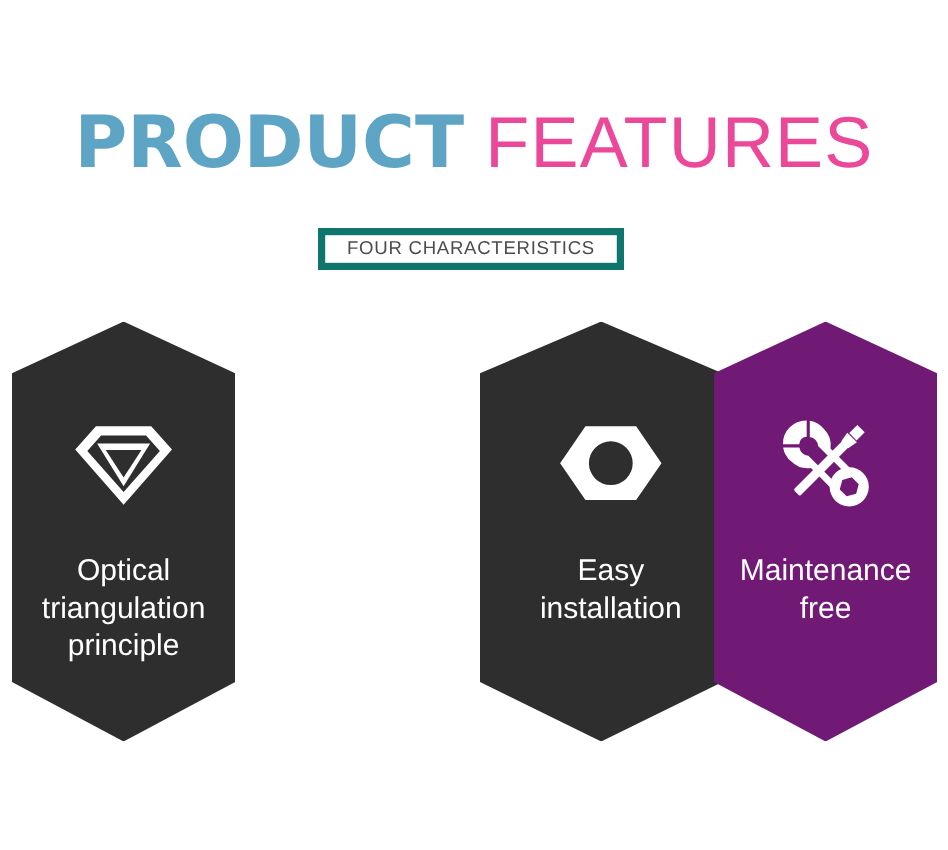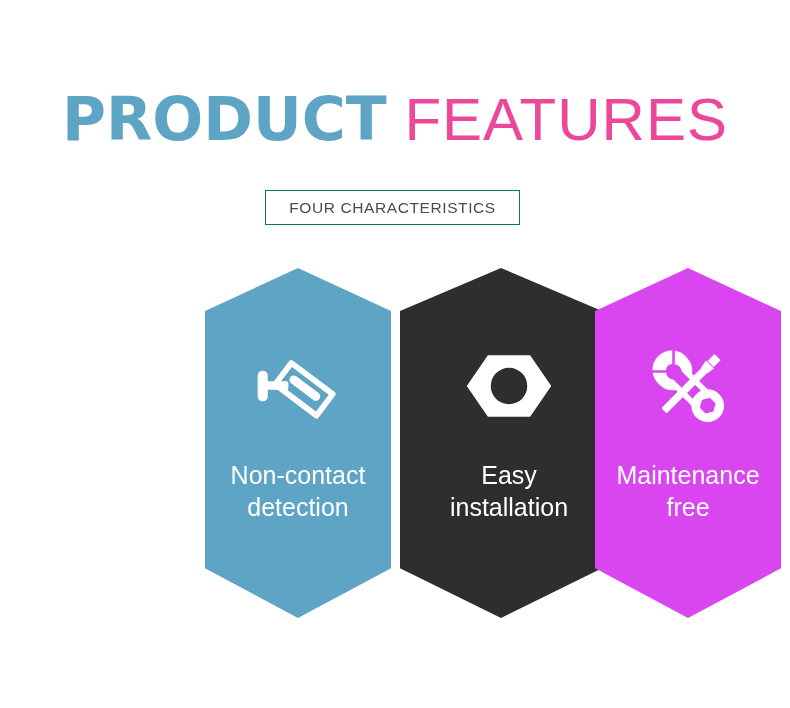--- a/index.html
+++ b/index.html
@@ -52,21 +52,21 @@
     letter-spacing: 1px;
   }
 
   #subtitle-box {
     position: absolute;
     left: 265px;
     top: 190px;
     width: 255px;
     height: 35px;
     box-sizing: border-box;
-    border: 1px solid #0f766e;
+    border: 6px solid #0f766e;
     display: flex;
     align-items: center;
     justify-content: center;
   }
   #subtitle-box .subtitle-text {
     font-family: "Liberation Sans", sans-serif;
     font-weight: 400;
     font-size: 15.5px;
     letter-spacing: 0.6px;
     color: #4c4c4c;
@@ -132,51 +132,47 @@
   <h1 id="page-title"><span class="word-primary">PRODUCT</span><span class="word-secondary"> </span><span class="word-secondary">FEATURES</span></h1>
 
   <div id="subtitle-box">
     <span class="subtitle-text">FOUR CHARACTERISTICS</span>
   </div>
 
 </div>
 
 <div id="cards">
 
-
-  <div class="card pos-1" style="background: rgb(94, 165, 197);">
+  <div class="card pos-0" style="background: rgb(46, 46, 46);">
     <div class="card-icon">
       <svg viewBox="0 0 100 100" width="96" height="96" aria-hidden="true">
-        <g fill="#ffffff">
-          <rect x="8" y="34" width="10.5" height="32" rx="5.2"></rect>
-          <rect x="16" y="45" width="24" height="9" rx="2"></rect>
-          <g transform="rotate(37 56 52)">
-            <path d="M30 36 H84 a3 3 0 0 1 3 3 V67 a3 3 0 0 1 -3 3 H30 a3 3 0 0 1 -3 -3 V39 a3 3 0 0 1 3 -3 Z
-                     M33 42 V64 H81 V42 Z" fill-rule="evenodd"></path>
-            <rect x="38" y="47" width="38" height="9" rx="4.5"></rect>
-          </g>
-        </g>
+        <path fill="#ffffff" d="M26 18 H74 L92 38 L50 86 L8 38 Z
+                                 M30.5 26 L18.5 39.5 L50 75 L81.5 39.5 L69.5 26 Z" fill-rule="evenodd"></path>
+        <path fill="#ffffff" d="M27 33 H73 L50 70 Z"></path>
+        <path fill="#2E2E2E" d="M34.5 38.5 H65.5 L50 62.5 Z"></path>
       </svg>
     </div>
-    <div class="card-label">Non-contact
-detection</div>
+    <div class="card-label">Optical
+triangulation
+principle</div>
   </div>
+
 
   <div class="card pos-2" style="background: rgb(46, 46, 46);">
     <div class="card-icon">
       <svg viewBox="0 0 100 100" width="96" height="96" aria-hidden="true">
         <path fill="#ffffff" fill-rule="evenodd" d="M28 18 H72 L94 50 L72 82 H28 L6 50 Z
                  M50 31 a19 19 0 1 0 0 38 a19 19 0 1 0 0 -38 Z"></path>
       </svg>
     </div>
     <div class="card-label">Easy
 installation</div>
   </div>
 
-  <div class="card pos-3" style="background: #d946ef;">
+  <div class="card pos-3" style="background: #701a75;">
     <div class="card-icon">
       <svg viewBox="0 0 100 100" width="96" height="96" aria-hidden="true">
         <g fill="#ffffff">
 
           <g transform="rotate(45 50 50)">
             <path d="M46 7 h9 v10 h-9 z"></path>
             <path d="M44.6 18 h11.8 l-1.6 9 h-8.6 z"></path>
             <rect x="46.6" y="26" width="7.8" height="60" rx="1.4"></rect>
           </g>
 

